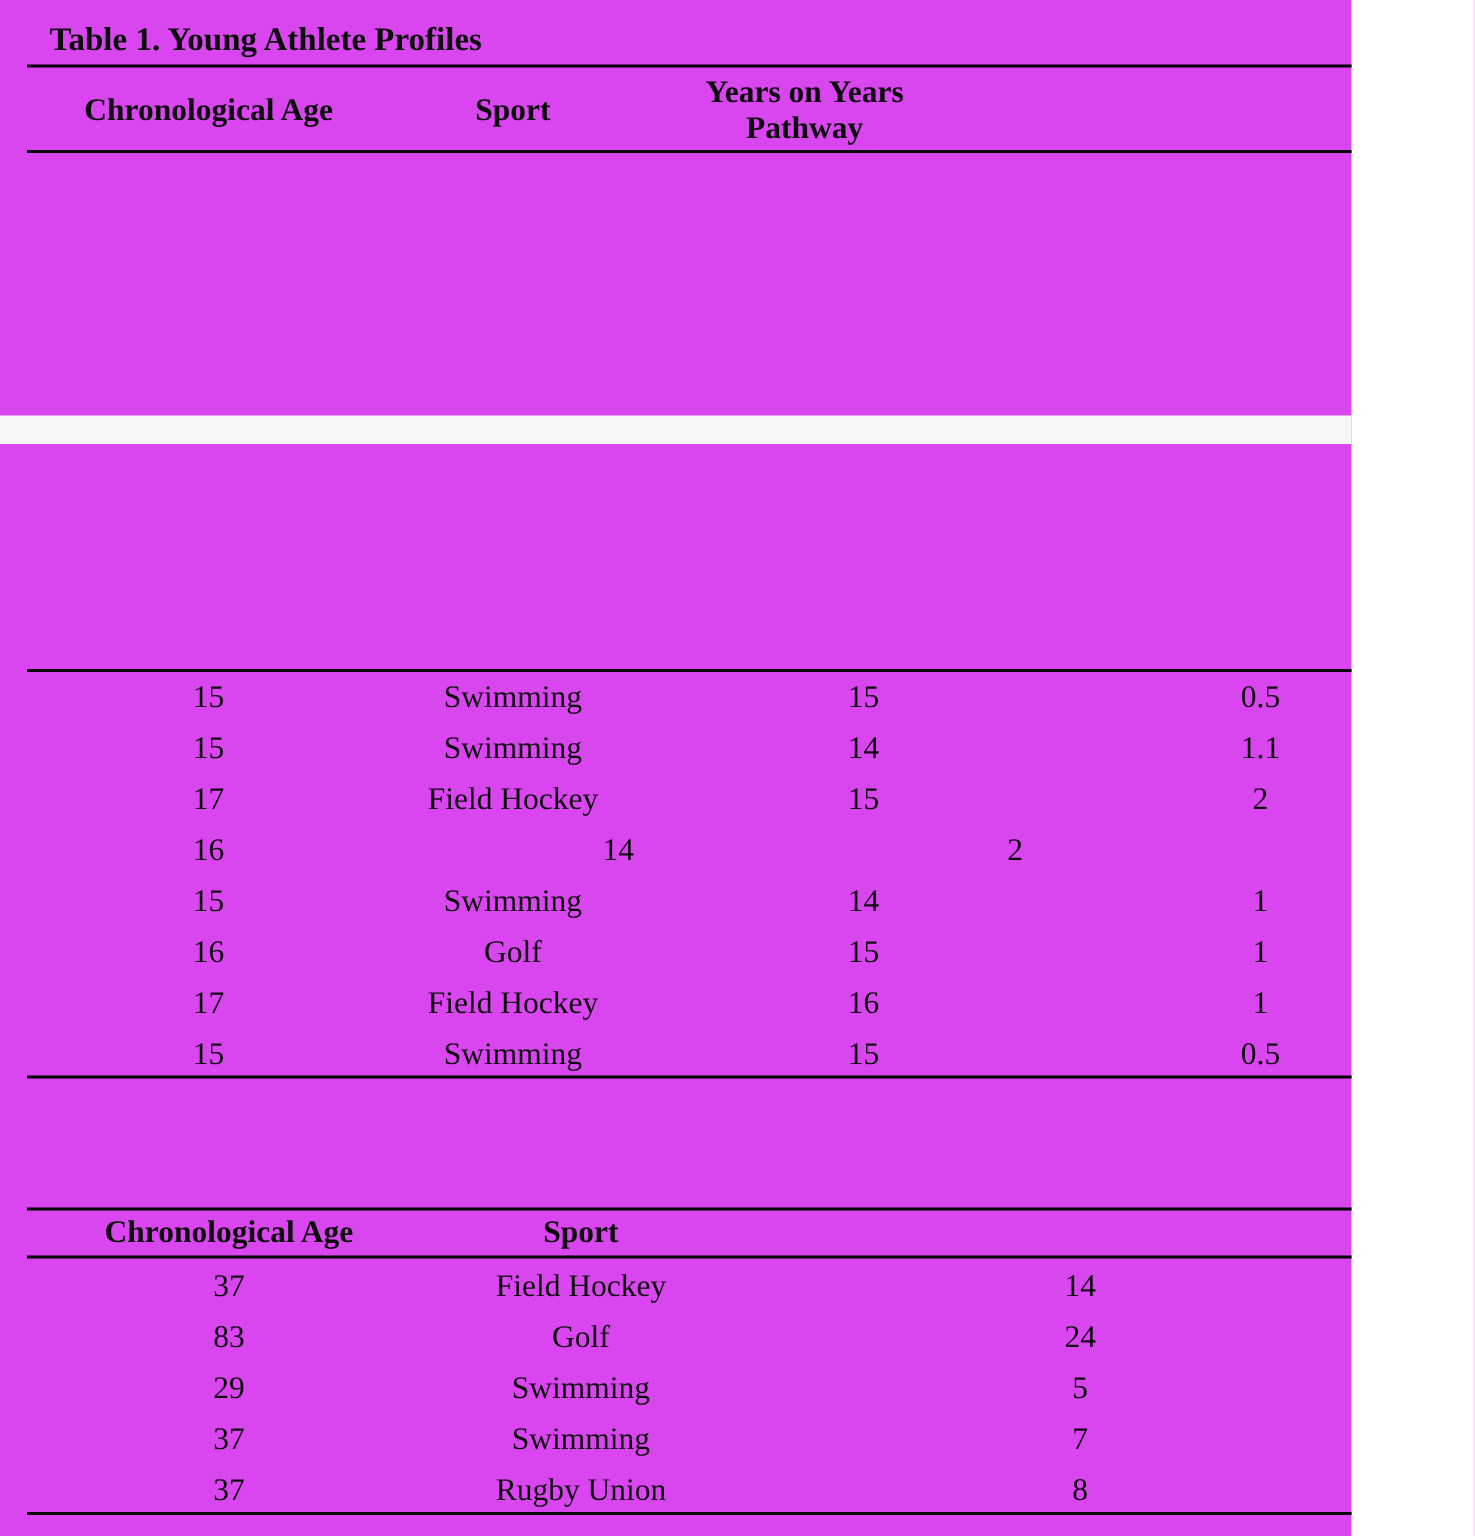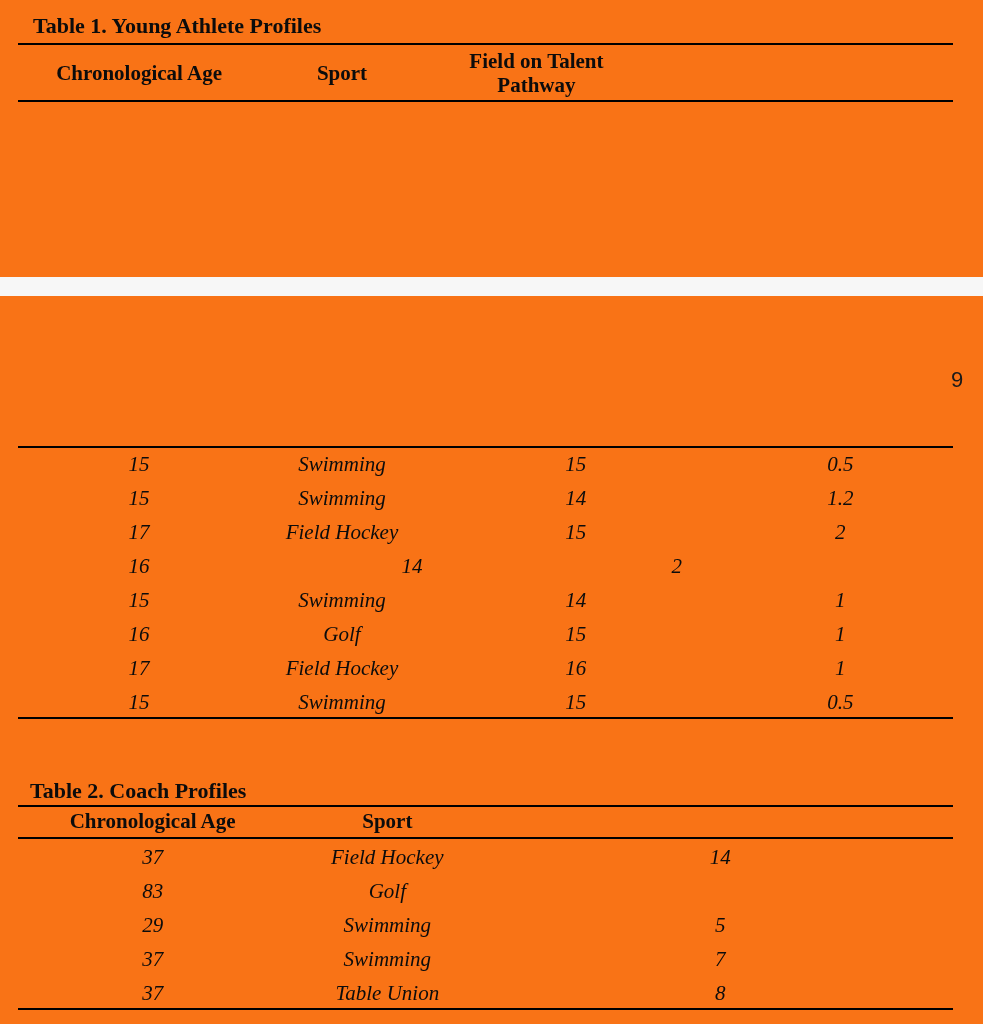--- a/index.html
+++ b/index.html
@@ -1,20 +1,20 @@
 <!DOCTYPE html>
 <html><head>
 <meta charset="utf-8">
 <style>
   html, body { margin: 0; padding: 0; background: #ffffff; }
   .canvas {
     position: relative;
-    width: 983px;
+    width: 901px;
     height: 1024px;
-    background: #f97316;
+    background: #d946ef;
     overflow: hidden;
     font-family: "Liberation Serif", "DejaVu Serif", serif;
     color: #0c0c0c;
   }
   .rule {
     position: absolute;
     left: 18px;
     width: 935px;
     height: 2px;
     background: #000000;
@@ -46,21 +46,21 @@
     line-height: 1.15;
   }
   .body-rows {
     position: absolute;
     left: 18px;
     width: 935px;
     font-size: 21px;
   }
   .t1-body { top: 447px; }
   .t2-body { top: 840px; }
-  .row { display: flex; height: 34px; align-items: center; font-style: italic; }
+  .row { display: flex; height: 34px; align-items: center; }
   .cell { text-align: center; }
   
   .t1c1 { width: 25.9%; }
   .t1c2 { width: 17.5%; }
   .t1c3 { width: 32.5%; }
   .t1c4 { width: 24.1%; }
   
   .t2c1 { width: 28.8%; }
   .t2c2 { width: 21.4%; }
   .t2c3 { width: 49.8%; }
@@ -87,42 +87,42 @@
 <body>
 
 <div class="canvas">
 
   <div class="caption t1-caption">Table 1. Young Athlete Profiles</div>
   <div class="rule" style="top:43px"></div>
 
   <div class="header-row t1-header">
     <div class="hcell t1c1">Chronological Age</div>
     <div class="hcell t1c2">Sport</div>
-    <div class="hcell t1c4">Field on Talent
+    <div class="hcell t1c4">Years on Years
 Pathway</div>
   </div>
   <div class="rule" style="top:100px"></div>
 
   <div class="separator-band"></div>
 
   <div class="page-number">9</div>
 
   <div class="rule" style="top:446px"></div>
   <div class="body-rows t1-body">
     <div class="row">
       <div class="cell t1c1">15</div>
       <div class="cell t1c2">Swimming</div>
       <div class="cell t1c3">15</div>
       <div class="cell t1c4">0.5</div>
     </div>
     <div class="row">
       <div class="cell t1c1">15</div>
       <div class="cell t1c2">Swimming</div>
       <div class="cell t1c3">14</div>
-      <div class="cell t1c4">1.2</div>
+      <div class="cell t1c4">1.1</div>
     </div>
     <div class="row">
       <div class="cell t1c1">17</div>
       <div class="cell t1c2">Field Hockey</div>
       <div class="cell t1c3">15</div>
       <div class="cell t1c4">2</div>
     </div>
     <div class="row">
       <div class="cell t1c1">16</div>
       <div class="cell t1c3">14</div>
@@ -148,50 +148,50 @@
     </div>
     <div class="row">
       <div class="cell t1c1">15</div>
       <div class="cell t1c2">Swimming</div>
       <div class="cell t1c3">15</div>
       <div class="cell t1c4">0.5</div>
     </div>
   </div>
   <div class="rule" style="top:717px"></div>
 
-  <div class="caption t2-caption">Table 2. Coach Profiles</div>
   <div class="rule" style="top:805px"></div>
 
   <div class="header-row t2-header">
     <div class="hcell t2c1">Chronological Age</div>
     <div class="hcell t2c2">Sport</div>
   </div>
   <div class="rule" style="top:837px"></div>
 
   <div class="body-rows t2-body">
     <div class="row">
       <div class="cell t2c1">37</div>
       <div class="cell t2c2">Field Hockey</div>
       <div class="cell t2c3">14</div>
     </div>
     <div class="row">
       <div class="cell t2c1">83</div>
       <div class="cell t2c2">Golf</div>
+      <div class="cell t2c3">24</div>
     </div>
     <div class="row">
       <div class="cell t2c1">29</div>
       <div class="cell t2c2">Swimming</div>
       <div class="cell t2c3">5</div>
     </div>
     <div class="row">
       <div class="cell t2c1">37</div>
       <div class="cell t2c2">Swimming</div>
       <div class="cell t2c3">7</div>
     </div>
     <div class="row">
       <div class="cell t2c1">37</div>
-      <div class="cell t2c2">Table Union</div>
+      <div class="cell t2c2">Rugby Union</div>
       <div class="cell t2c3">8</div>
     </div>
   </div>
   <div class="rule" style="top:1008px"></div>
 
 </div>
 
 </body></html>

